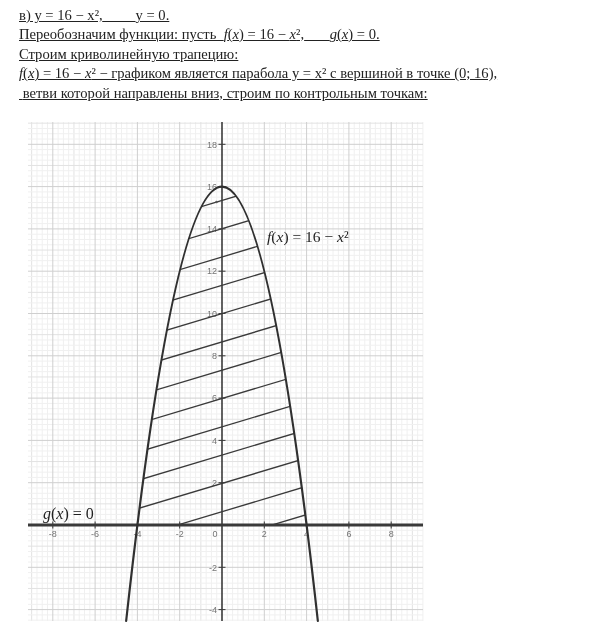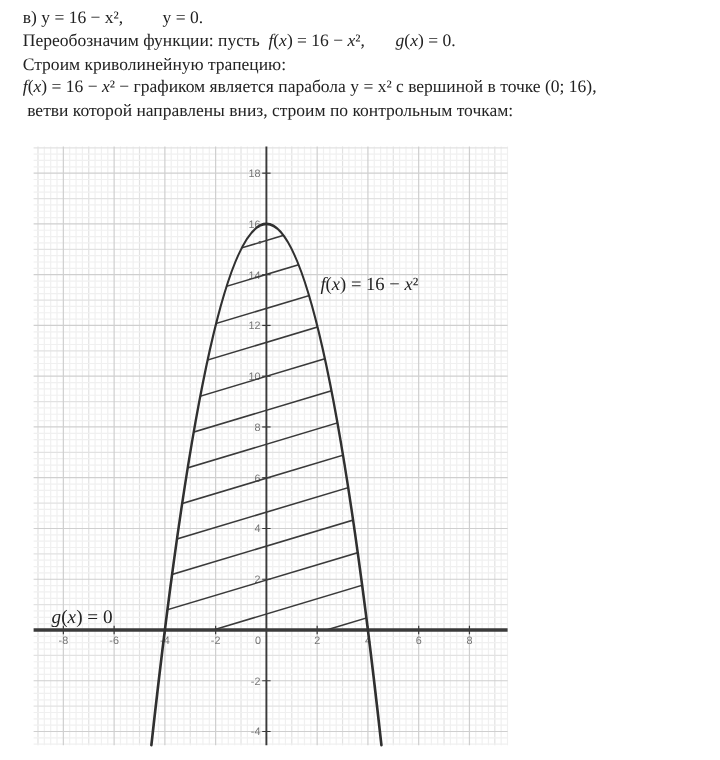--- a/index.html
+++ b/index.html
@@ -1,19 +1,19 @@
 <!DOCTYPE html>
 <html><head>
 <meta charset="utf-8">
 <style>
   html,body{margin:0;padding:0;background:#fff;}
   .page{position:relative;width:600px;height:633px;background:#ffffff;overflow:hidden;
         font-family:"Liberation Serif","DejaVu Serif",serif;}
   .text-block{position:absolute;left:19px;top:6px;width:578px;font-size:14.6px;
-        line-height:19.4px;color:#222;white-space:pre-wrap;}
+        line-height:19.4px;color:#222;white-space:pre-wrap;text-decoration:underline;}
   .text-block .it{font-style:italic;}
   .graph-svg{position:absolute;left:0;top:0;}
 </style>
 </head>
 <body>
 
 <div class="page">
   <div id="text-lines" class="text-block"><div><span>в) y = 16 − x²,</span><span>         </span><span>y = 0.</span></div><div><span>Переобозначим функции: пусть  </span><span class="it">f</span><span>(</span><span class="it">x</span><span>) = 16 − </span><span class="it">x</span><span>²,</span><span>       </span><span class="it">g</span><span>(</span><span class="it">x</span><span>) = 0.</span></div><div><span>Строим криволинейную трапецию:</span></div><div><span class="it">f</span><span>(</span><span class="it">x</span><span>) = 16 − </span><span class="it">x</span><span>² − графиком является парабола y = x² с вершиной в точке (0; 16),</span></div><div><span> ветви которой направлены вниз, строим по контрольным точкам:</span></div></div>
   <svg id="graph" class="graph-svg" width="600" height="633" viewBox="0 0 600 633">
       <g>

